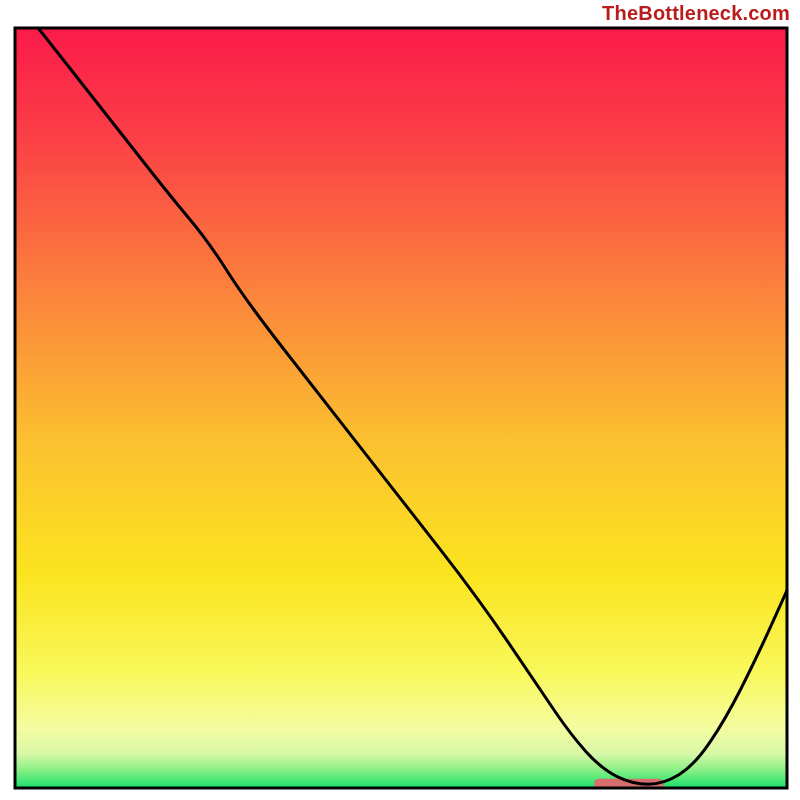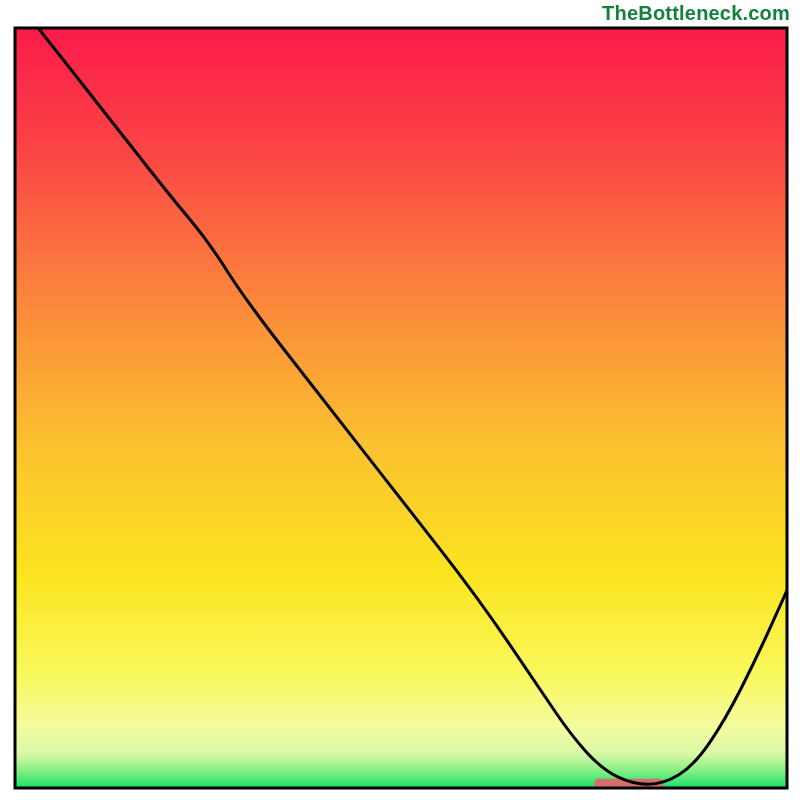--- a/index.html
+++ b/index.html
@@ -15,21 +15,21 @@
     position: relative;
     width: 800px;
     height: 800px;
   }
   .attribution {
     position: absolute;
     top: 2px;
     right: 10px;
     font-size: 20px;
     font-weight: 600;
-    color: #15803d;
+    color: #b91c1c;
     letter-spacing: 0.2px;
   }
   svg.chart {
     position: absolute;
     left: 0;
     top: 0;
   }
 </style>
 </head>
 <body>

